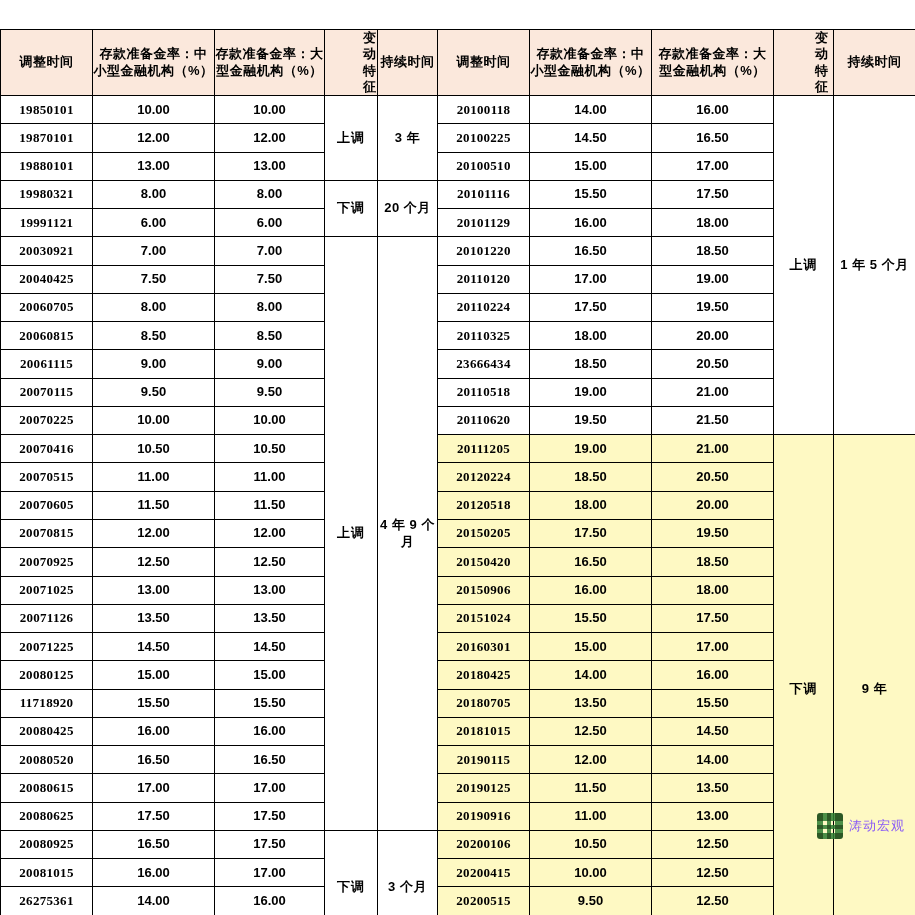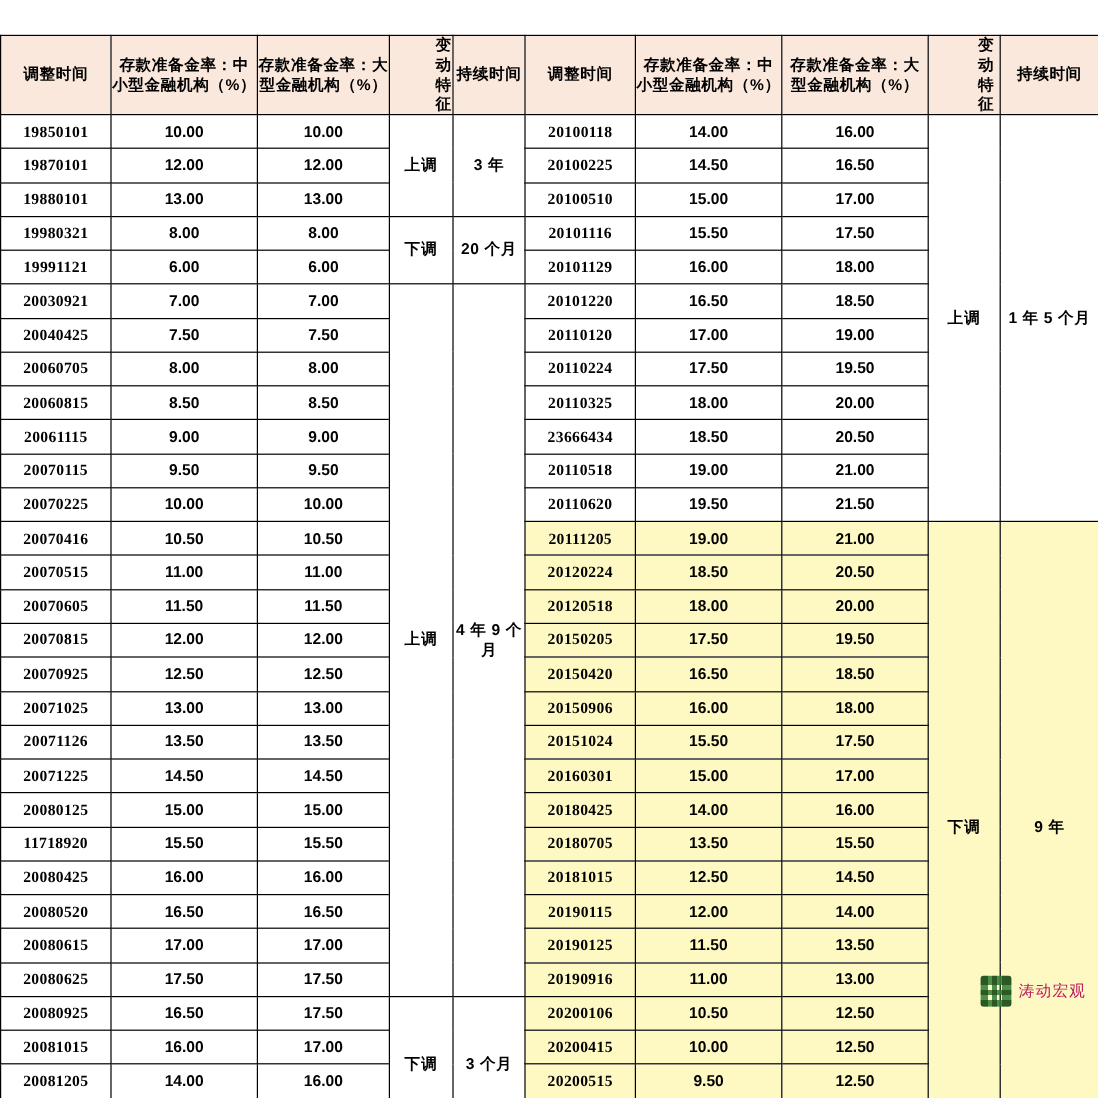--- a/index.html
+++ b/index.html
@@ -87,21 +87,21 @@
     height: 26px;
     background:
       linear-gradient(90deg, #2e7d32 0 6px, transparent 6px 10px, #2e7d32 10px 14px, transparent 14px 18px, #2e7d32 18px 26px),
       linear-gradient(0deg, #2e7d32 0 6px, transparent 6px 10px, #2e7d32 10px 14px, transparent 14px 18px, #2e7d32 18px 26px);
     background-blend-mode: multiply;
     border-radius: 3px;
     opacity: 0.85;
   }
   #badge .label {
     font-size: 13px;
-    color: #be185d;
+    color: #8b5cf6;
     font-weight: normal;
     letter-spacing: 1px;
   }
 </style>
 </head>
 <body>
 
 <div id="sheet">
   <table class="grid">
     <colgroup>
@@ -361,21 +361,21 @@
         </tr>
         <tr>
           <td class="date">20081015</td>
           <td class="num">16.00</td>
           <td class="num">17.00</td>
           <td class="date yellow">20200415</td>
           <td class="num yellow">10.00</td>
           <td class="num yellow">12.50</td>
         </tr>
         <tr>
-          <td class="date">20081205</td>
+          <td class="date">26275361</td>
           <td class="num">14.00</td>
           <td class="num">16.00</td>
           <td class="date yellow">20200515</td>
           <td class="num yellow">9.50</td>
           <td class="num yellow">12.50</td>
         </tr>
         <tr>
           <td class="date">20081225</td>
           <td class="num">13.50</td>
           <td class="num">15.50</td>

